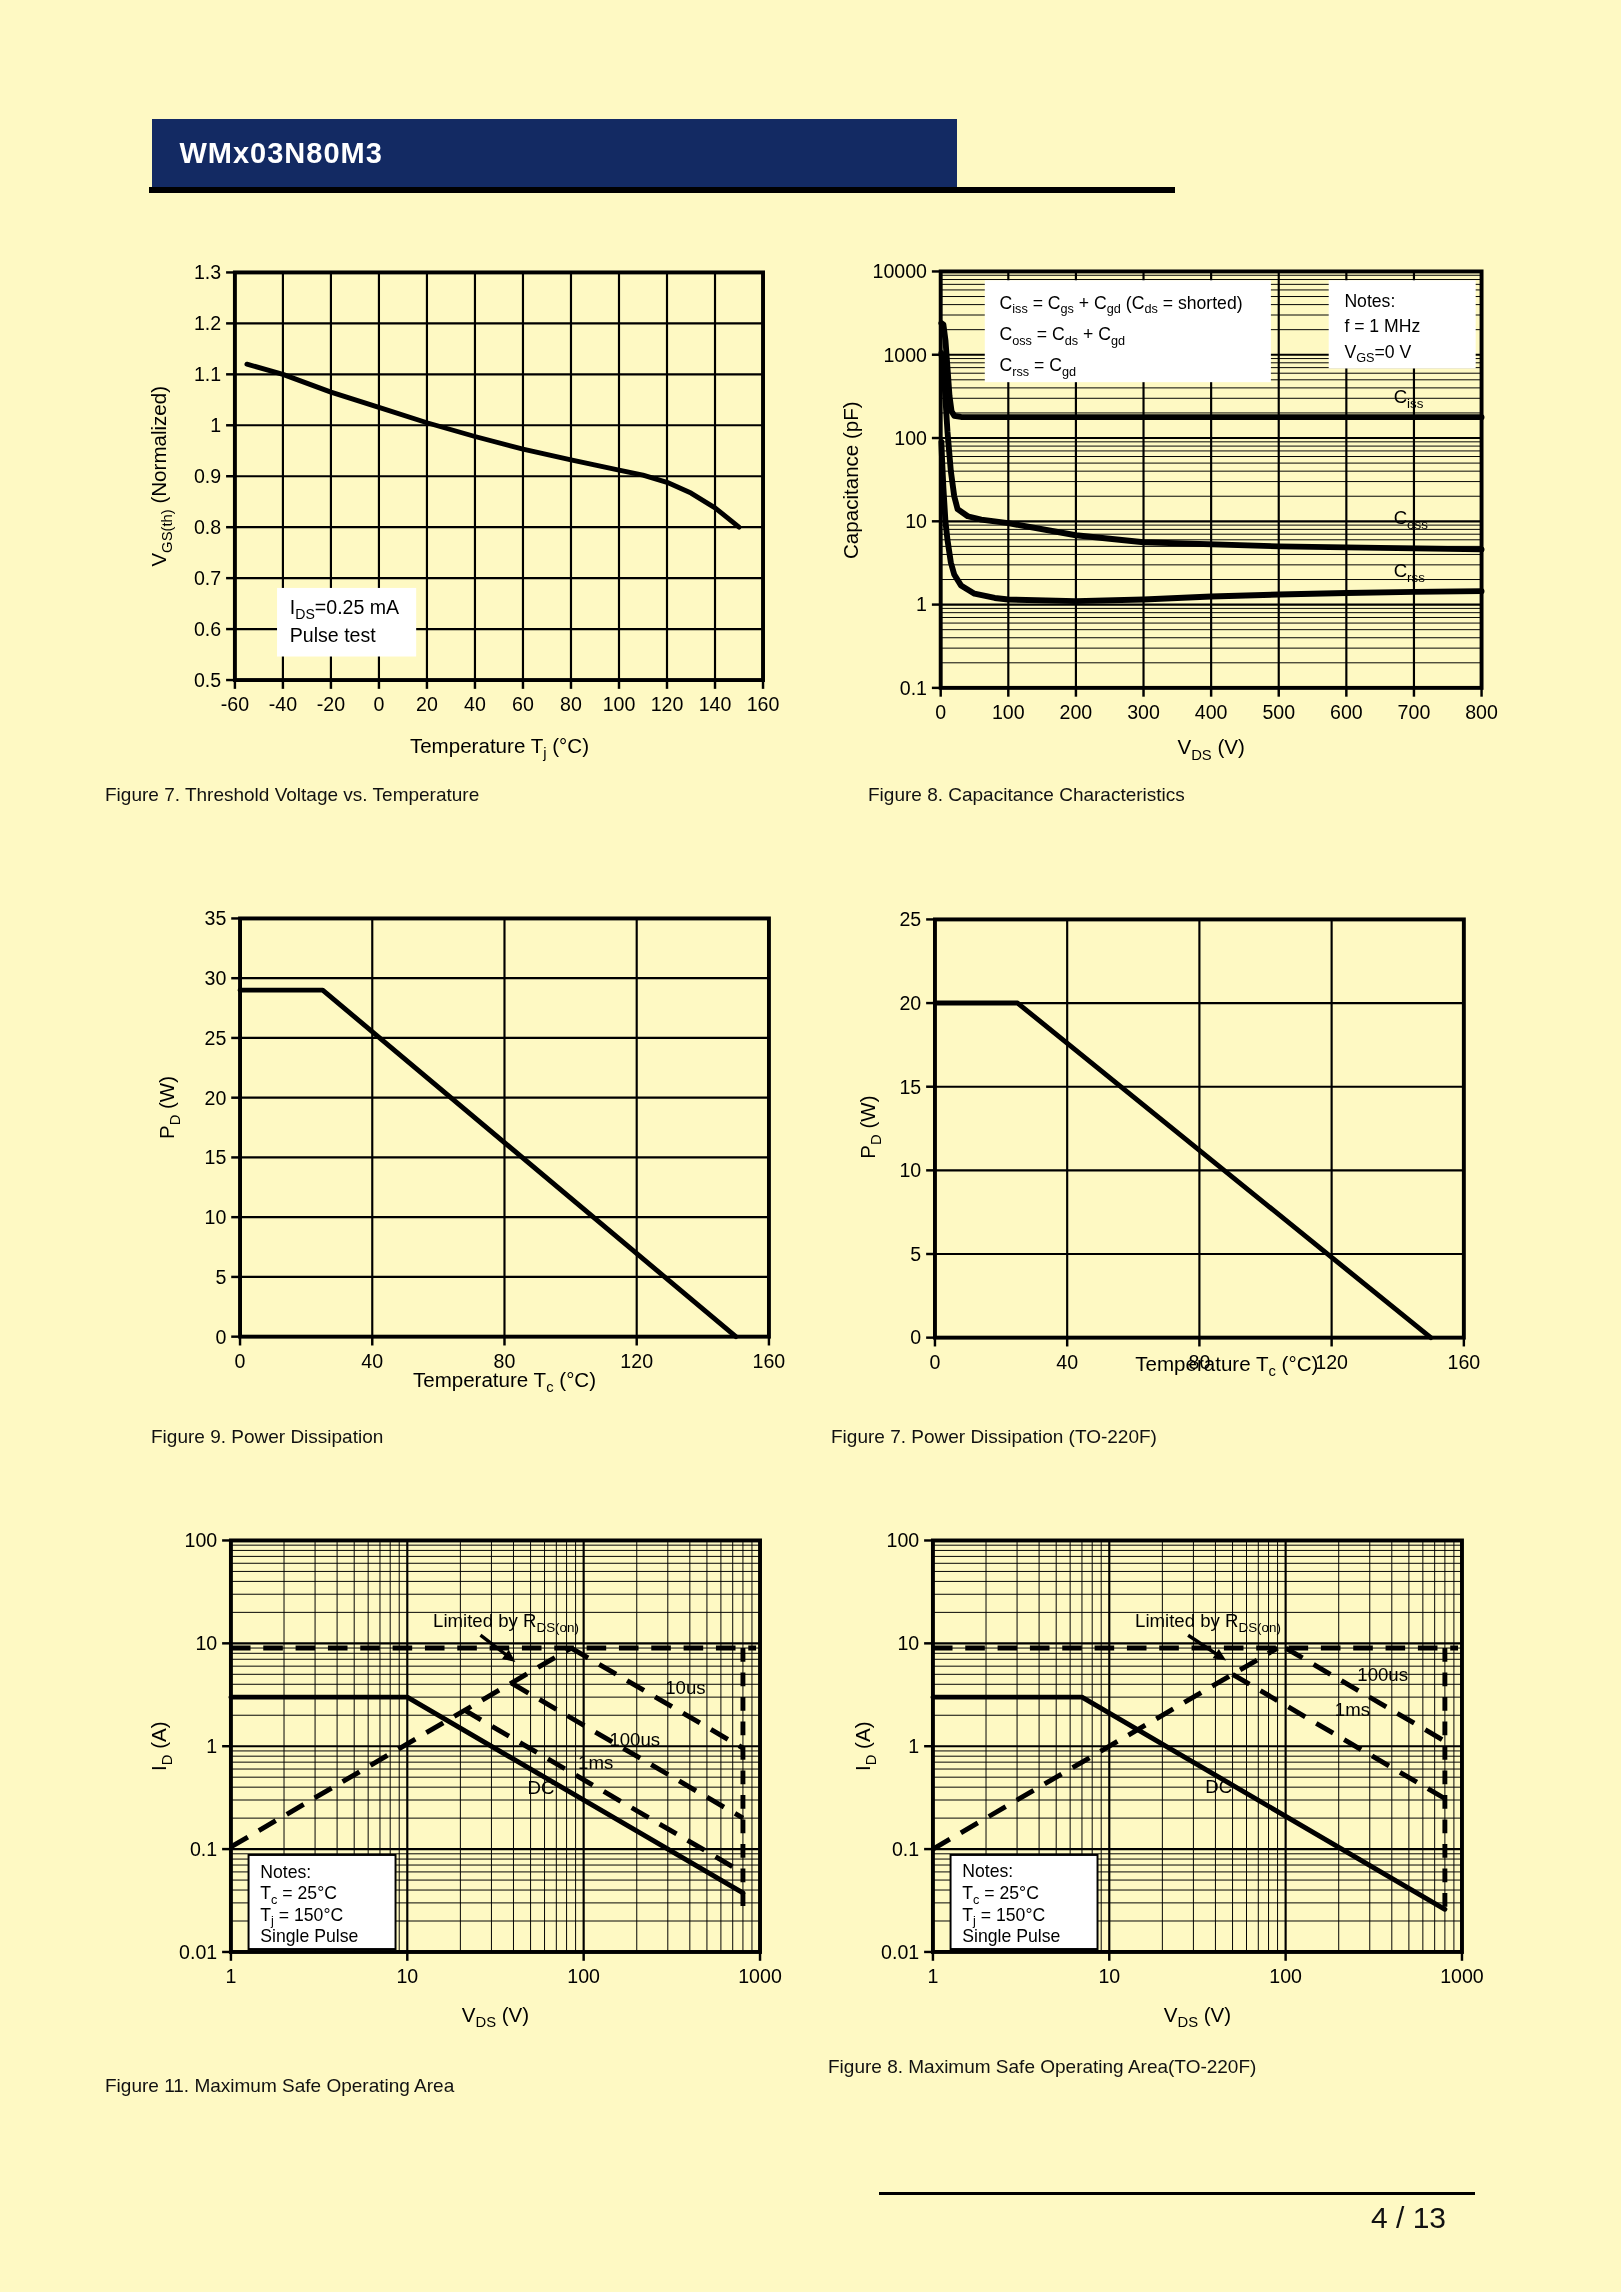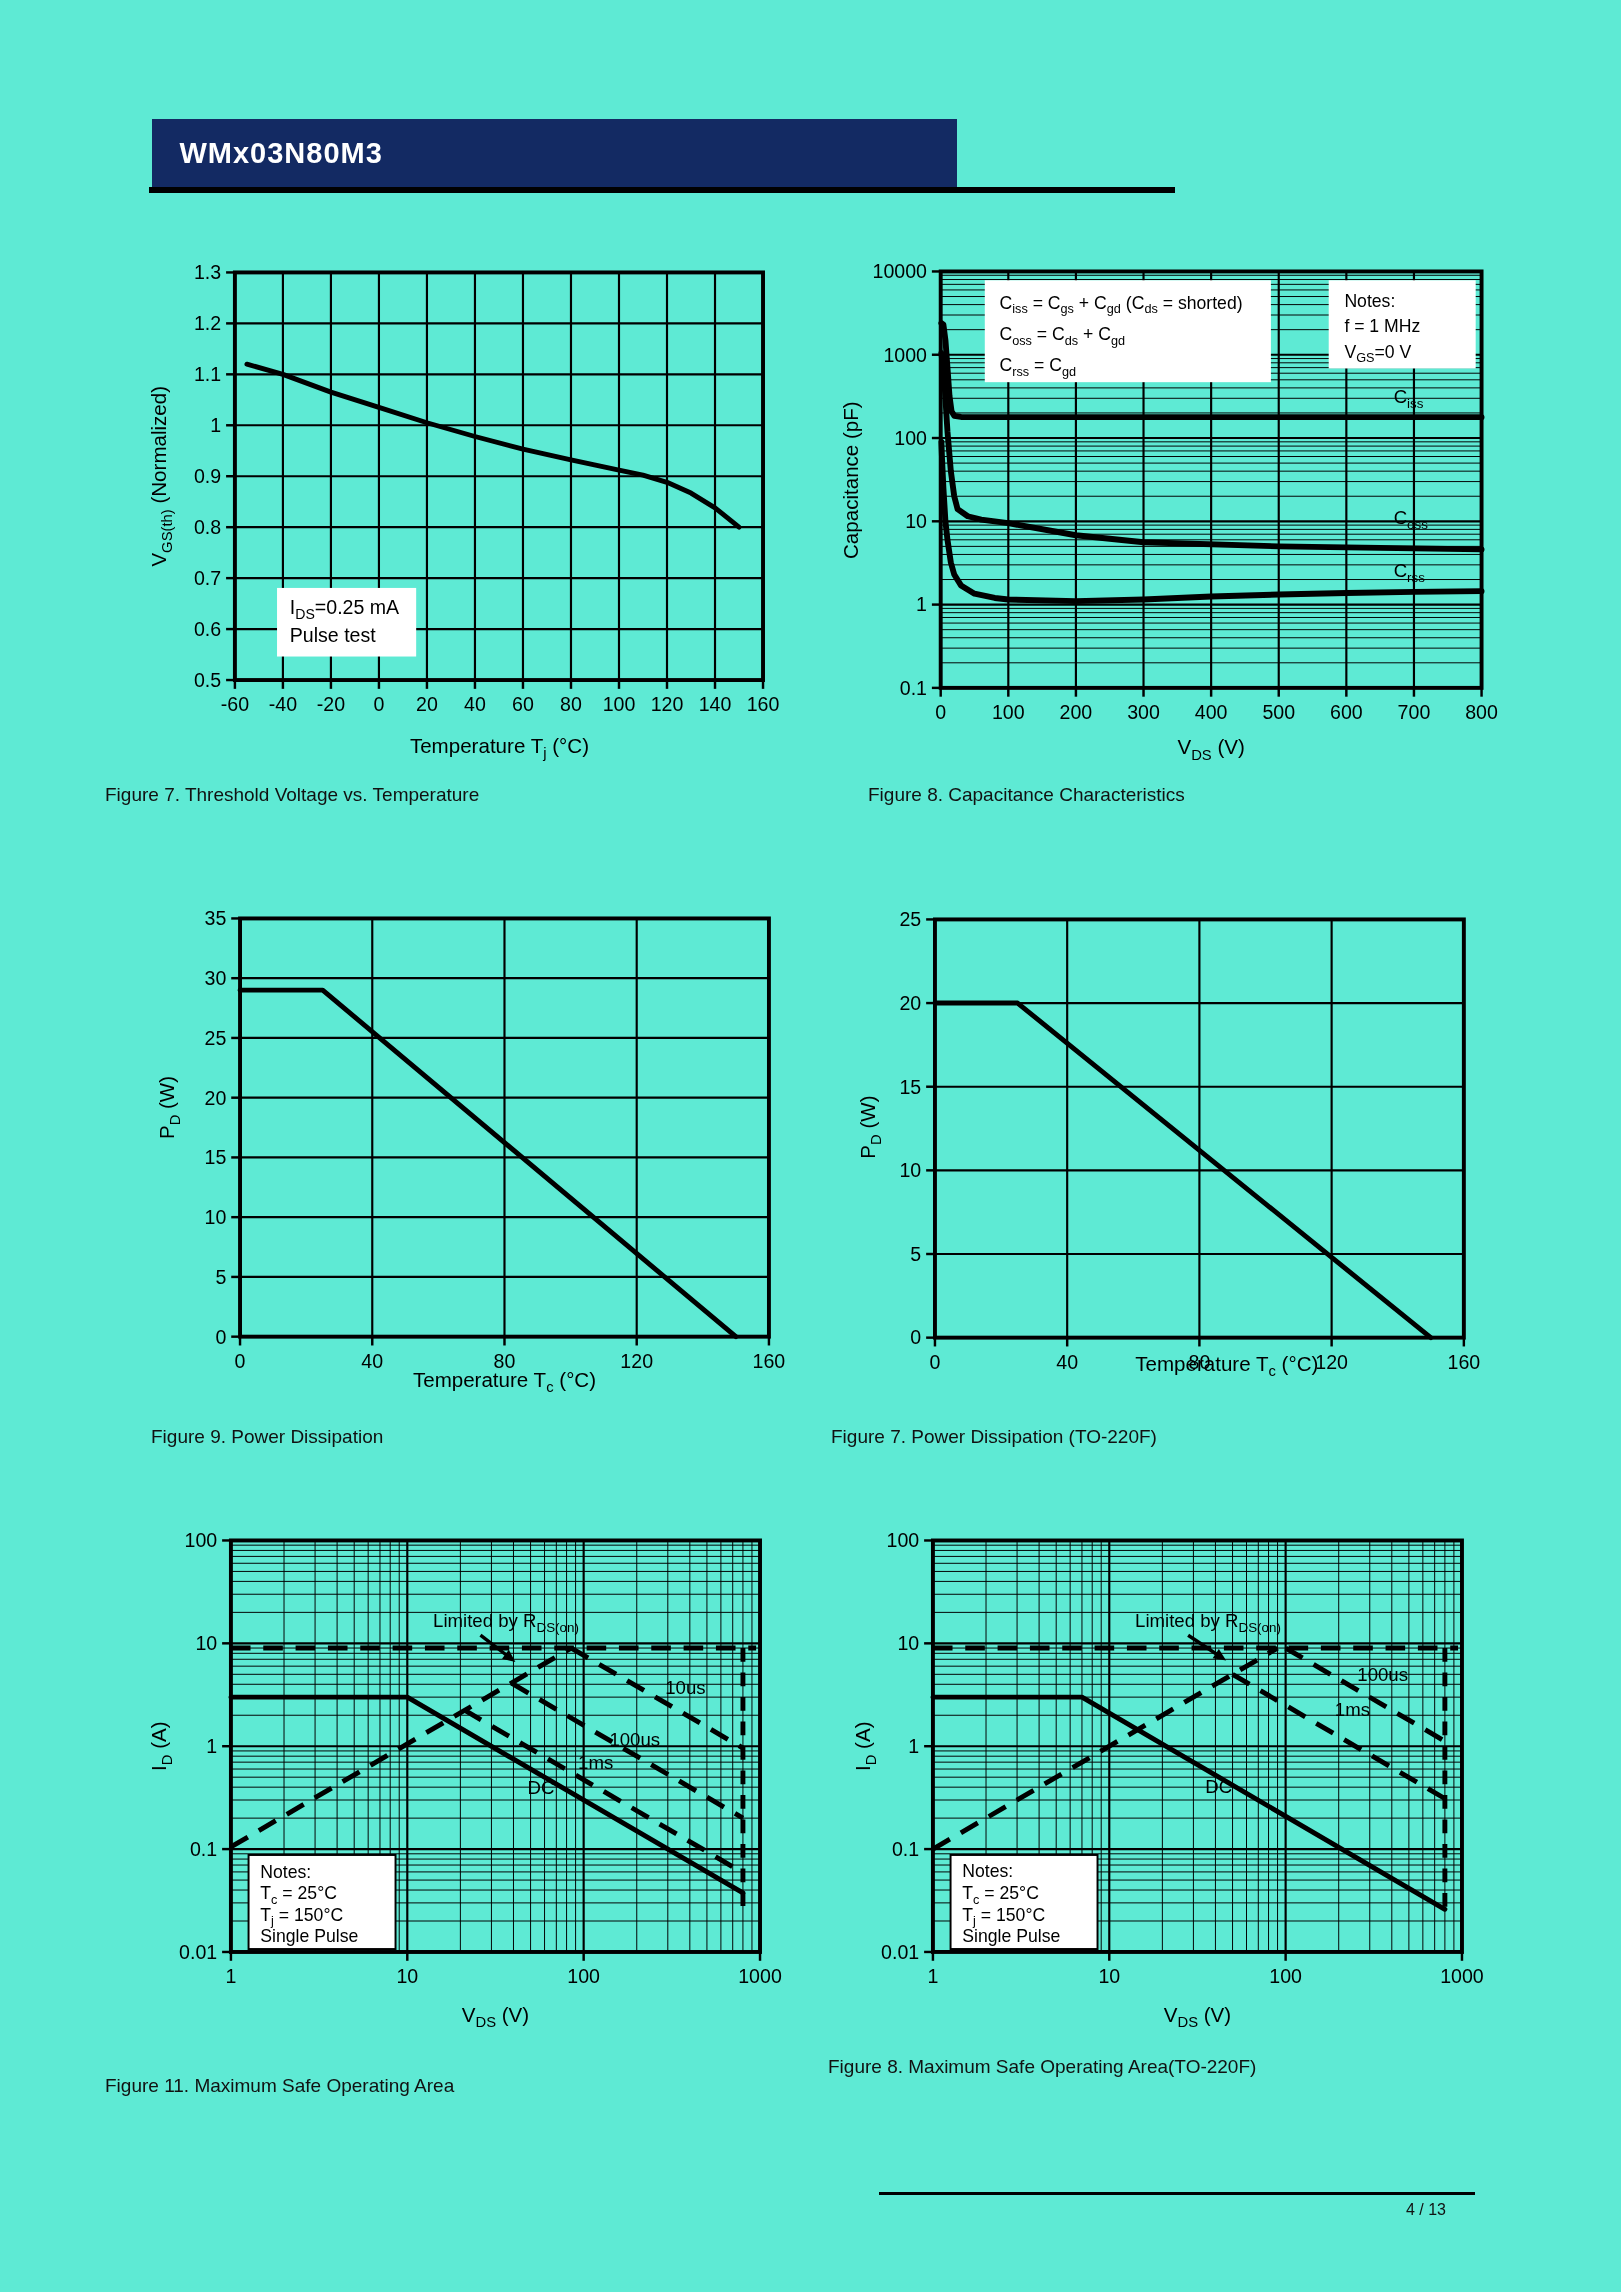--- a/index.html
+++ b/index.html
@@ -1,31 +1,31 @@
 <!DOCTYPE html>
 <html><head>
 <meta charset="utf-8">
 <style>
   html,body{margin:0;padding:0;background:#888;}
-  #page{position:relative;width:1621px;height:2293px;background:#5eead4;overflow:hidden;
+  #page{position:relative;width:1621px;height:2293px;background:#fef9c3;overflow:hidden;
         font-family:"Liberation Sans",sans-serif;}
   .banner{position:absolute;left:152px;top:119px;width:805px;height:69px;display:flex;align-items:center;}
   .banner span{color:#fff;font-size:29px;font-weight:bold;padding-left:27.4px;letter-spacing:1px;}
   .banner-underline{position:absolute;left:149px;top:187px;width:1026px;height:5.9px;background:#000;}
   .caption{position:absolute;font-size:19px;color:#111;white-space:nowrap;}
   .cap0{left:105px;top:784px;}
   .cap1{left:868px;top:784px;}
   .cap2{left:105px;top:1426px;margin-left:46px;}
   .cap3{left:831px;top:1426px;}
   .cap4{left:105px;top:2056px;margin-top:19px;}
   .cap5{left:828px;top:2056px;}
   .chart-slot{position:absolute;}
   svg text{font-family:"Liberation Sans",sans-serif;}
   .footer-rule{position:absolute;left:879px;top:2192px;width:596px;height:2.9px;background:#000;}
-  .page-number{position:absolute;left:1279px;top:2201px;width:167px;text-align:right;font-size:16px;color:#111;}
+  .page-number{position:absolute;left:1279px;top:2201px;width:167px;text-align:right;font-size:30px;color:#111;}
 </style>
 </head>
 <body>
 
 <div id="page">
 
   <div class="banner" style="background: rgb(19, 42, 99);">
     <span>WMx03N80M3</span>
   </div>
   <div class="banner-underline"></div>

